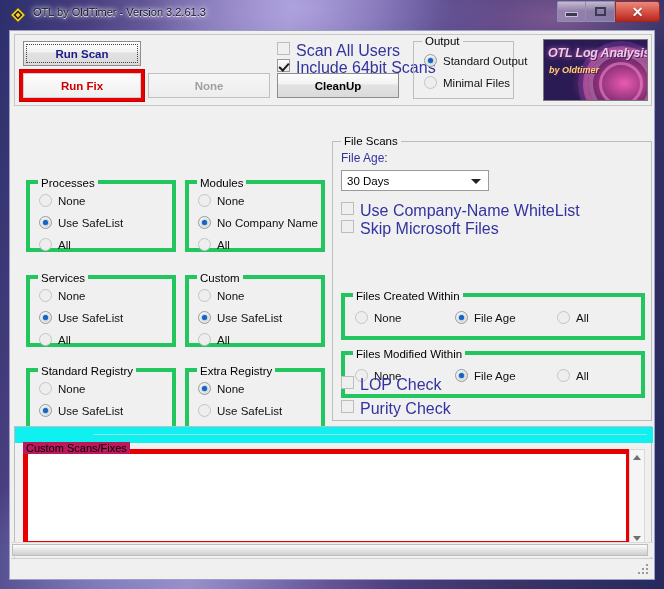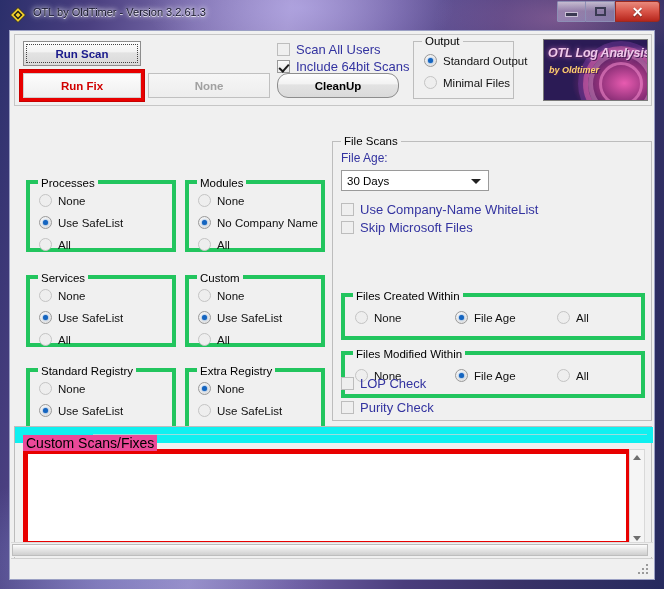--- a/index.html
+++ b/index.html
@@ -131,26 +131,26 @@
     width: 126px; height: 33px;
     background: #e80000;
     border: 1px solid #c80000;
   }
   .btn-quickscan { left: 133px; top: 6px; width: 122px; height: 25px; color: #e020a0; }
   .btn-none {
     left: 133px; top: 38px; width: 122px; height: 25px; color: #a0a0a0;
     background: linear-gradient(to bottom,#f6f6f6,#ededed);
     border: 1px solid #c0c0c0;
   }
-  .btn-cleanup { left: 262px; top: 38px; width: 122px; height: 25px; color: #000; border-radius: 11px; }
+  .btn-cleanup { left: 262px; top: 38px; width: 122px; height: 25px; color: #000; }
 
   .chkrow {
     position: absolute;
-    display: flex; align-items: center;
-    font-size: 13px;
+    display: flex; 
+    font-size: 16px;
     color: #3333a0;
     white-space: nowrap;
   }
   .cbx {
     width: 13px; height: 13px;
     border: 1px solid #9a9a9a;
     background: linear-gradient(to bottom, #fbfbfb, #e9e9e9);
     margin-right: 6px;
     flex: none;
     position: relative;
@@ -292,23 +292,23 @@
     position: absolute; left: 4px; top: 395px;
     width: 638px; height: 140px;
     border: 1px solid #bdbdbd;
   }
   .cyanbar {
     position: absolute; left: 0; top: 0;
     width: 638px; height: 16px;
     background: #0ff0f0;
   }
   .grp-custom > .legend {
-    position: absolute; top: 8px; left: 8px;
-    background: #ec4899; padding: 0 3px;
-    font-size: 14px; color: #000; z-index: 2;
+    position: absolute; top: 15px; left: 8px;
+    background: #be185d; padding: 0 3px;
+    font-size: 11px; color: #000; z-index: 2;
   }
   .cyanbar .hr {
     position: absolute; left: 78px; right: 6px; top: 7px;
     height: 1px; background: #9adede;
   }
   .textbox-wrap {
     position: absolute; left: 8px; top: 22px;
     width: 608px; height: 97px;
     border: 5px solid #e80000;
     background: #fff;

